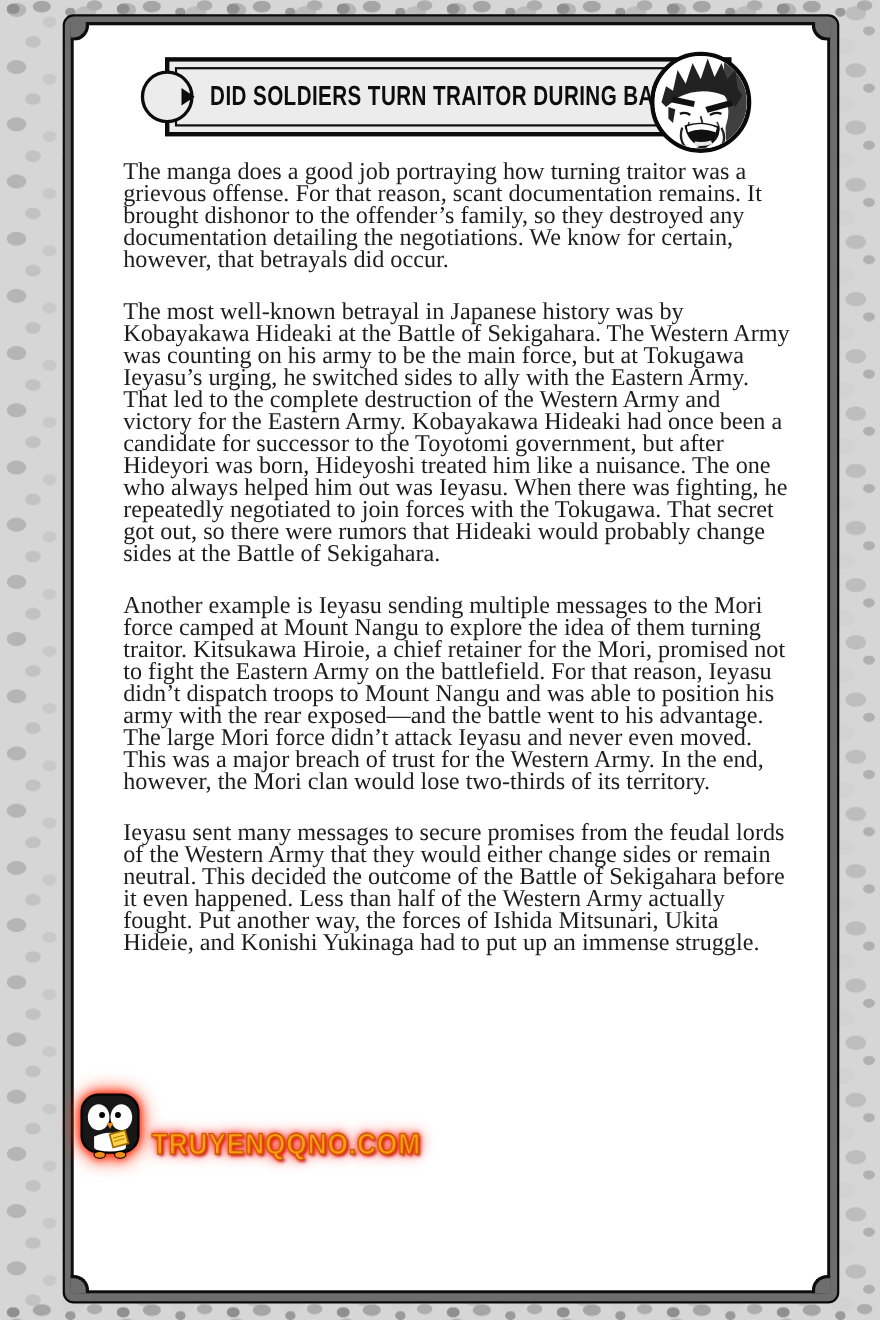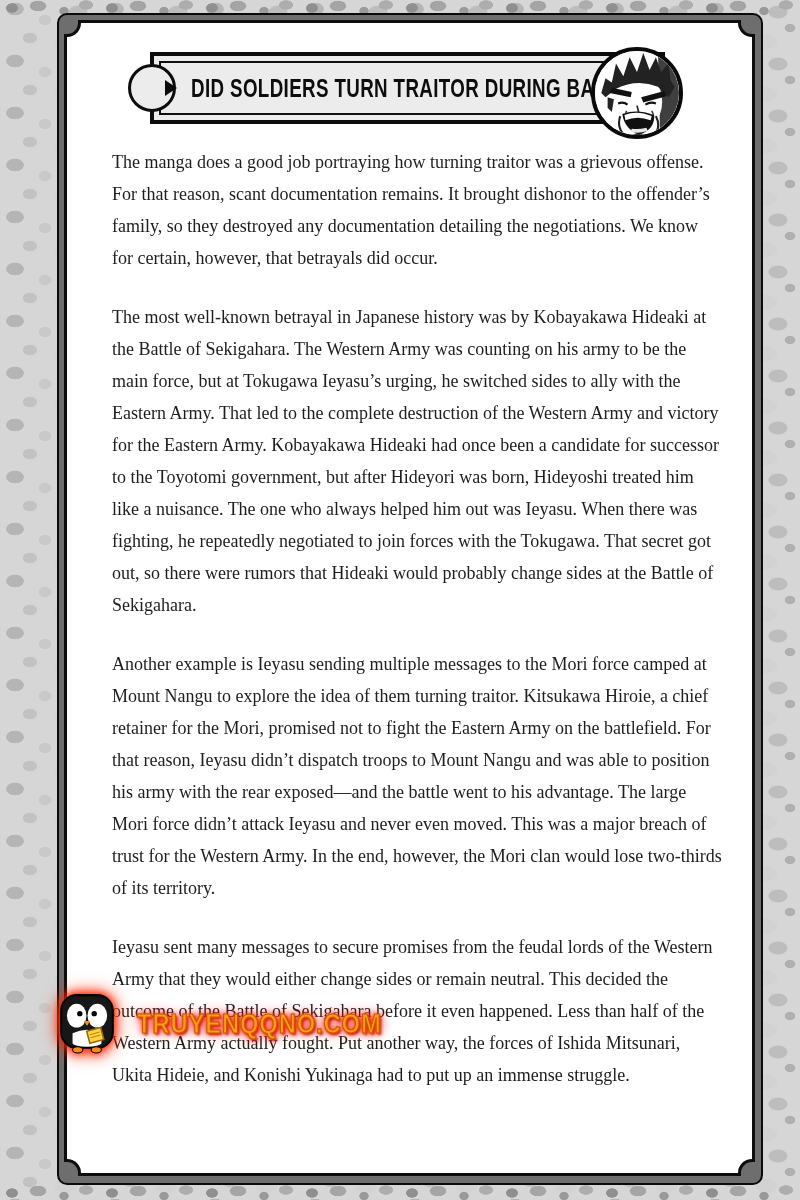--- a/index.html
+++ b/index.html
@@ -75,26 +75,26 @@
   }
   .portrait{
     position:absolute;left:591px;top:47px;width:84px;height:84px;
     border-radius:50%;background:#ffffff;border:4px solid #0a0a0a;
     overflow:hidden;z-index:3;
   }
   .portrait svg{display:block;width:84px;height:84px;}
 
   .text-block{
     position:absolute;left:112px;top:146px;width:610px;
-    font-size:18px;line-height:32px;color:#1d1d1d;z-index:2;
+    font-size:22px;line-height:20px;color:#1d1d1d;z-index:2;
   }
   .text-block p{margin:0 0 27px 0;}
 
   .watermark{
-    position:absolute;left:56px;top:992px;display:flex;align-items:center;gap:19px;z-index:5;
+    position:absolute;left:69px;top:992px;display:flex;align-items:flex-end;gap:7px;z-index:5;
   }
   .mascot{
     width:62px;height:64px;
     filter:drop-shadow(0 0 4px #ff1f00) drop-shadow(0 0 8px #ff2d00);
   }
   .wm-text{
     font-family:"Liberation Sans", sans-serif;
     font-weight:bold;font-size:27px;letter-spacing:1px;
     color:#ff9c17;white-space:nowrap;
     transform:scaleX(0.88);transform-origin:left center;

